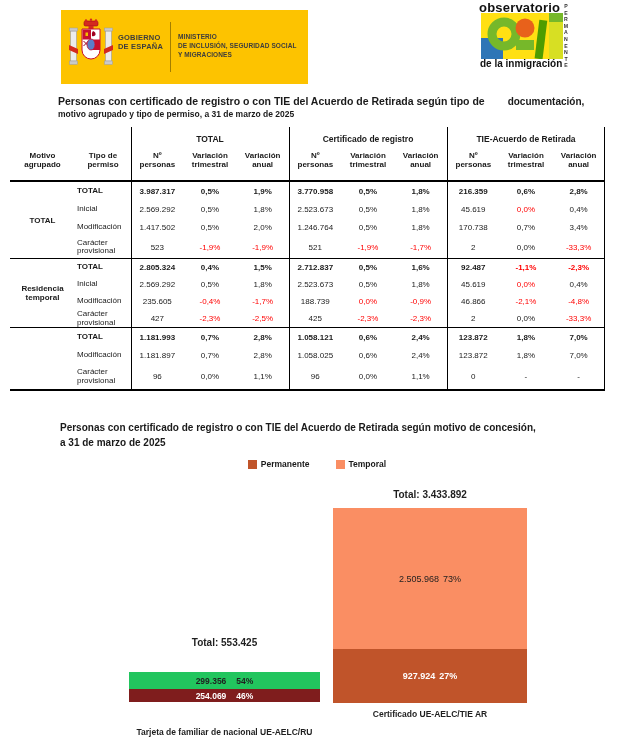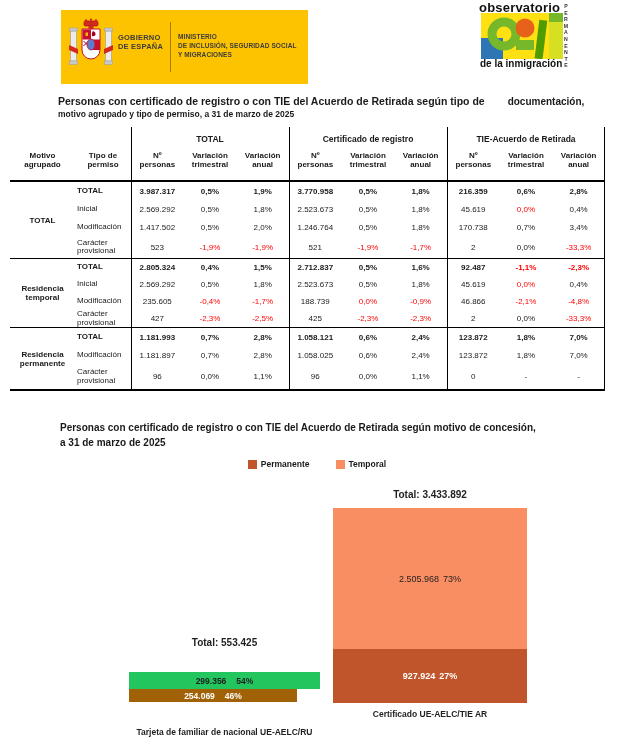--- a/index.html
+++ b/index.html
@@ -243,21 +243,20 @@
       <div class="cell">427</div>
       <div class="cell red">-2,3%</div>
       <div class="cell red">-2,5%</div>
       <div class="cell">425</div>
       <div class="cell red">-2,3%</div>
       <div class="cell red">-2,3%</div>
       <div class="cell">2</div>
       <div class="cell">0,0%</div>
       <div class="cell red">-33,3%</div>
     </div>
-    <div class="glabel" style="top: 201px; height: 61px;">Residencia permanente</div>
     <div class="row" style="top: 201px; height: 18px;">
       <div class="tipo bold">TOTAL</div>
       <div class="cell bold">1.181.993</div>
       <div class="cell bold">0,7%</div>
       <div class="cell bold">2,8%</div>
       <div class="cell bold">1.058.121</div>
       <div class="cell bold">0,6%</div>
       <div class="cell bold">2,4%</div>
       <div class="cell bold">123.872</div>
       <div class="cell bold">1,8%</div>
@@ -307,21 +306,21 @@
 </div>
 
 <div class="abs" id="chart">
     <div class="total-label" style="left: 129px; width: 191px; top: 637px;">Total: 553.425</div>
     <div class="seg" style="left: 129px; top: 672px; width: 191px; height: 17px; background: #22c55e; color: rgb(31, 31, 31); font-size: 8.5px; font-weight: 700; gap: 4px;">
       <div class="inline">
         <div>299.356</div>
         <div>54%</div>
       </div>
     </div>
-    <div class="seg" style="left: 129px; top: 689px; width: 168px; height: 13px; background: #a16207; color: rgb(255, 255, 255); font-size: 8.5px; font-weight: 700; gap: 4px;">
+    <div class="seg" style="left: 129px; top: 689px; width: 191px; height: 13px; background: #7f1d1d; color: rgb(255, 255, 255); font-size: 8.5px; font-weight: 700; gap: 4px;">
       <div class="inline">
         <div>254.069</div>
         <div>46%</div>
       </div>
     </div>
     <div class="cat-label" style="left: 129px; width: 191px; top: 691px; margin-top: 36px;">Tarjeta de familiar de nacional UE-AELC/RU</div>
     <div class="total-label" style="left: 333px; width: 194px; top: 489px;">Total: 3.433.892</div>
     <div class="seg" style="left: 333px; top: 508px; width: 194px; height: 141px; background: rgb(250, 142, 99); color: rgb(31, 31, 31); font-size: 9px; font-weight: 400; gap: 4px;">
       <div>2.505.968</div>
       <div>73%</div>

